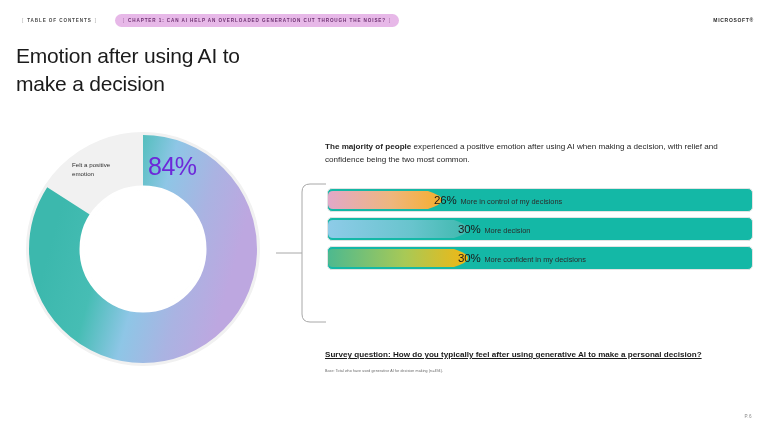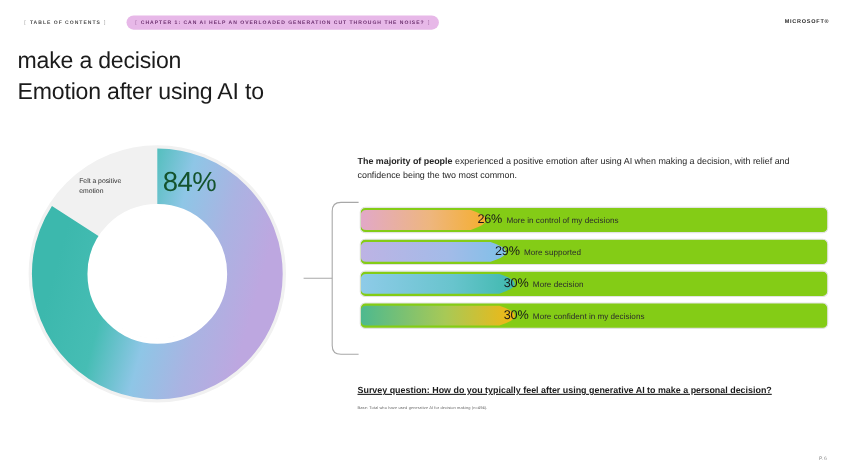--- a/index.html
+++ b/index.html
@@ -91,21 +91,21 @@
     font-size: 6.2px;
     line-height: 1.5;
     color: #2d2d2d;
   }
   .donut-pct {
     position: absolute;
     left: 148px;
     top: 152px;
     font-size: 25px;
     font-weight: 400;
-    color: #14532d;
+    color: #6d28d9;
     letter-spacing: -0.5px;
     text-align: center;
   }
 
   
   .right-col {
     position: absolute;
     left: 325px;
     top: 141px;
     width: 428px;
@@ -133,21 +133,21 @@
     left: 327px;
     top: 188px;
     width: 426px;
   }
   .row {
     position: relative;
     height: 22px;
     margin-bottom: 5px;
     border: 1px solid #e3e3e3;
     border-radius: 5px;
-    background: #84cc16;
+    background: #14b8a6;
     overflow: hidden;
     display: flex;
     align-items: center;
   }
   .row-bar {
     position: absolute;
     left: 0;
     top: 1px;
     height: 20px;
   }
@@ -210,22 +210,22 @@
   </div>
   <div class="pill pill-chapter">
     <span class="brk">[</span>
     <span>CHAPTER 1: CAN AI HELP AN OVERLOADED GENERATION CUT THROUGH THE NOISE?</span>
     <span class="brk">]</span>
   </div>
   <div class="brandmark">MICROSOFT®</div>
 </div>
 
 <div class="page-title">
+  <div>Emotion after using AI to</div>
   <div>make a decision</div>
-  <div>Emotion after using AI to</div>
 </div>
 
 <div class="donut-wrap">
   <svg class="donut-svg" width="242" height="242" viewBox="0 0 242 242">
     <defs>
       <linearGradient id="arcGrad" x1="0.62" y1="0" x2="0.34" y2="1">
         <stop offset="0%" stop-color="#3cb8ad"></stop>
         <stop offset="28%" stop-color="#46bdb4"></stop>
         <stop offset="52%" stop-color="#8ec6e6"></stop>
         <stop offset="76%" stop-color="#aab3e2"></stop>
@@ -267,36 +267,20 @@
         </defs>
       <path d="M5 1 H100 Q128 10 100 19 H5 Q0 19 0 14 V6 Q0 1 5 1 Z" fill="url(#g0)"></path>
     </svg>
     <div class="row-text" style="margin-left:106px">
       <span class="row-pct">26%</span>
       <span class="row-label">More in control of my decisions</span>
     </div>
   </div>
 
 
-  <div class="row">
-    <svg class="row-bar" width="148" height="20" viewBox="0 0 148 20" preserveAspectRatio="none">
-      <defs>
-          <linearGradient id="g2" x1="0" y1="0" x2="1" y2="0">
-        <stop offset="0%" stop-color="#bdb3e4"></stop>
-            <stop offset="60%" stop-color="#a3bbe8"></stop>
-            <stop offset="100%" stop-color="#7fc0e8"></stop>
-      </linearGradient>
-        </defs>
-      <path d="M5 1 H118 Q146 10 118 19 H5 Q0 19 0 14 V6 Q0 1 5 1 Z" fill="url(#g2)"></path>
-    </svg>
-    <div class="row-text" style="margin-left:122px">
-      <span class="row-pct">29%</span>
-      <span class="row-label">More supported</span>
-    </div>
-  </div>
 
   <div class="row">
     <svg class="row-bar" width="156" height="20" viewBox="0 0 156 20" preserveAspectRatio="none">
       <defs>
           <linearGradient id="g3" x1="0" y1="0" x2="1" y2="0">
         <stop offset="0%" stop-color="#8ecbe8"></stop>
             <stop offset="60%" stop-color="#68c4cd"></stop>
             <stop offset="100%" stop-color="#3fb9ae"></stop>
       </linearGradient>
         </defs>

